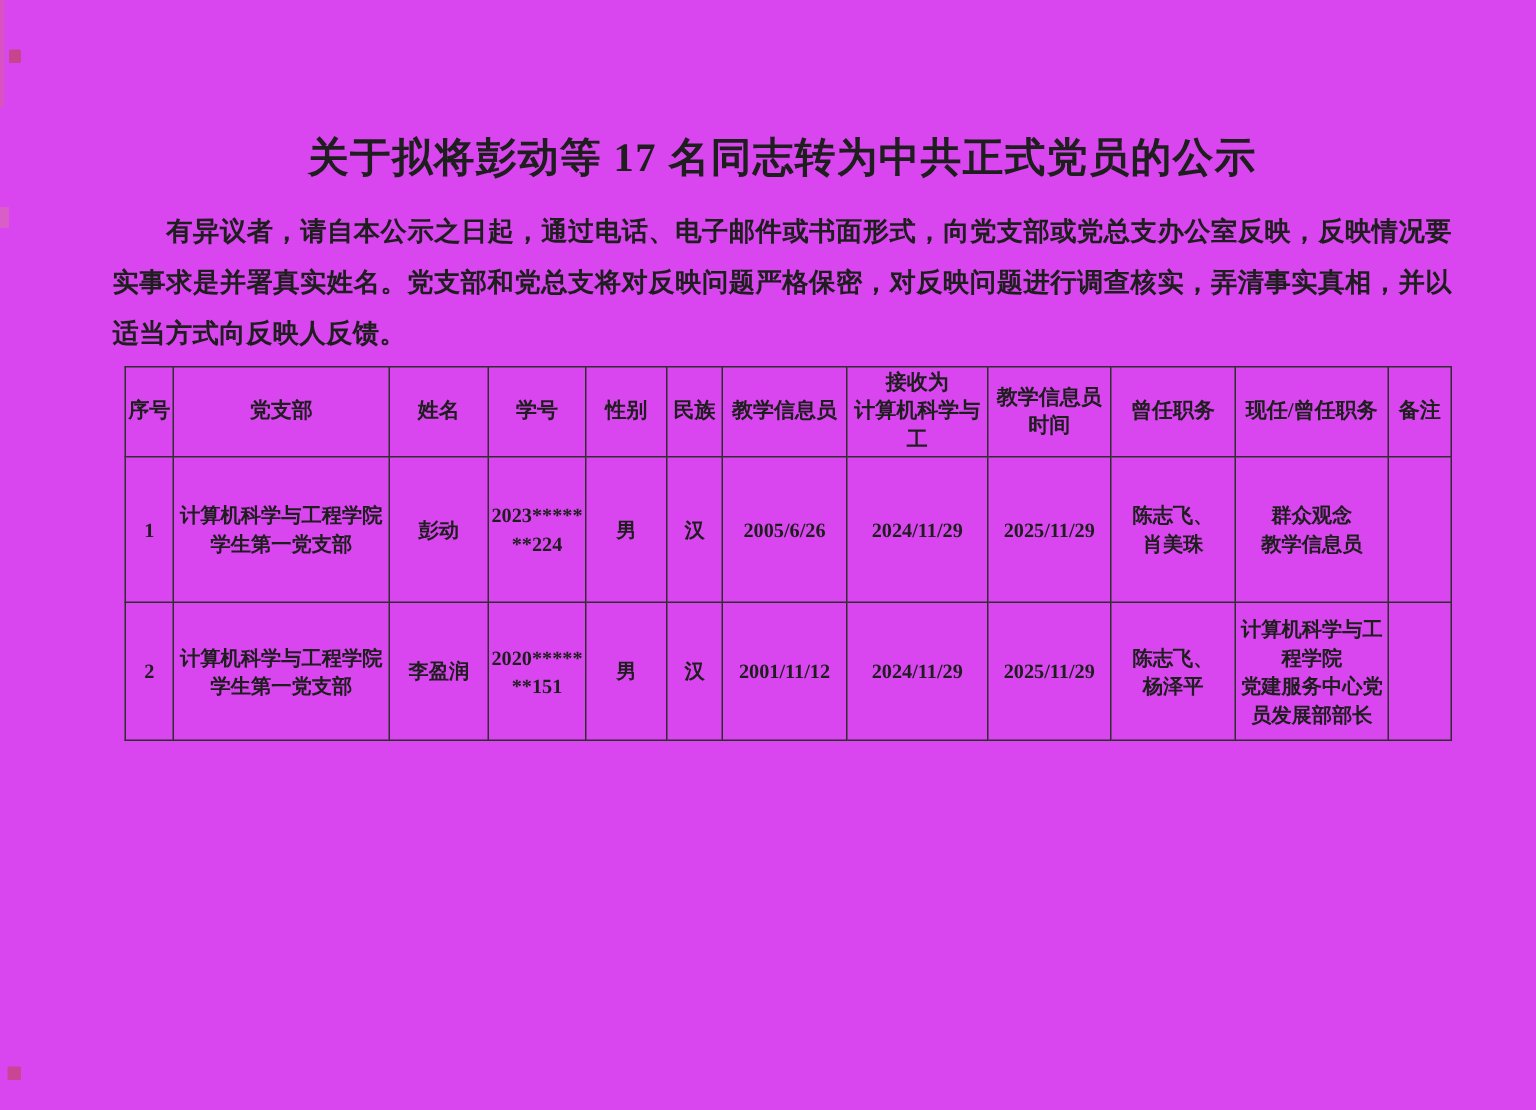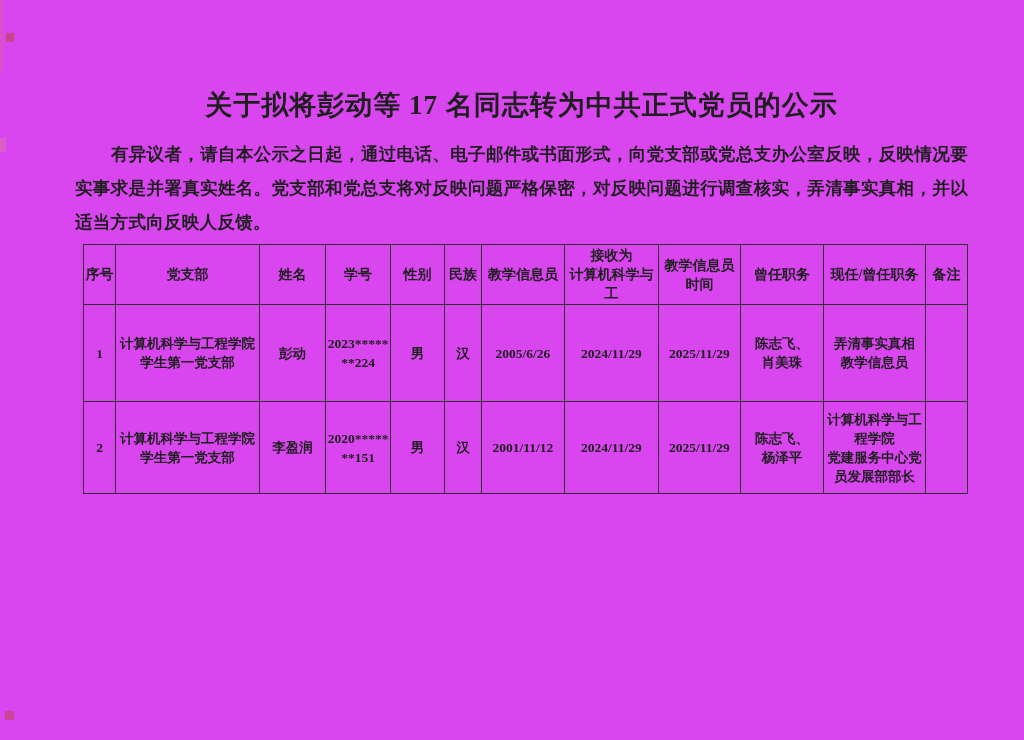--- a/index.html
+++ b/index.html
@@ -121,21 +121,21 @@
           <td>彭动</td>
           <td>2023*****
 **224</td>
           <td>男</td>
           <td>汉</td>
           <td>2005/6/26</td>
           <td>2024/11/29</td>
           <td>2025/11/29</td>
           <td>陈志飞、
 肖美珠</td>
-          <td>弄清事实真相
+          <td>群众观念
 教学信息员</td>
           <td></td>
         </tr>
         <tr class="data-row-2">
           <td>2</td>
           <td>计算机科学与工程学院
 学生第一党支部</td>
           <td>李盈润</td>
           <td>2020*****
 **151</td>

